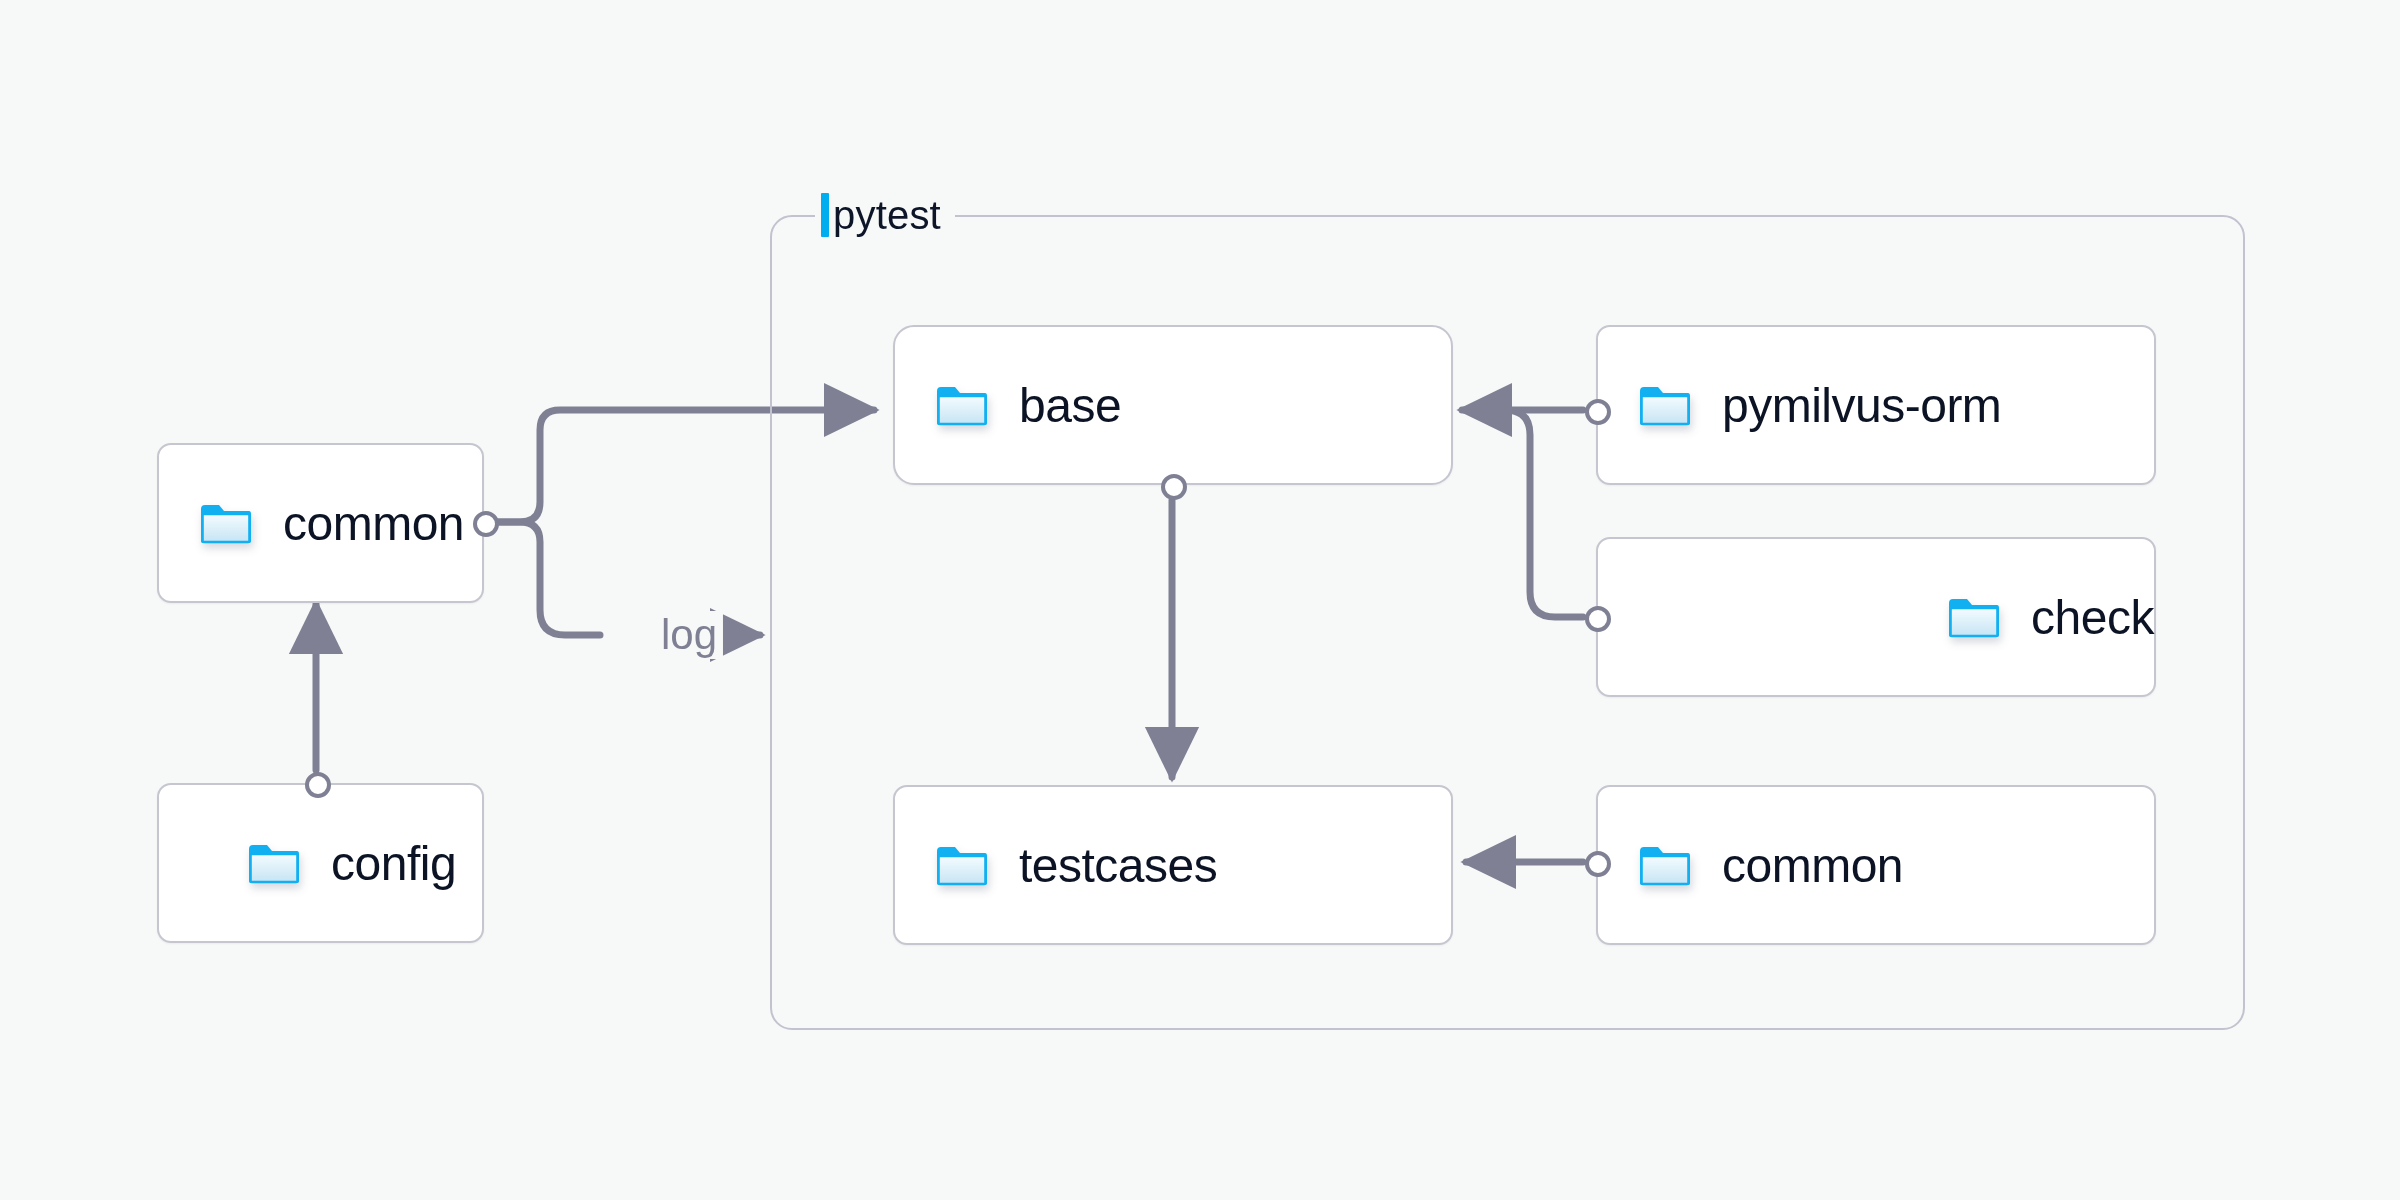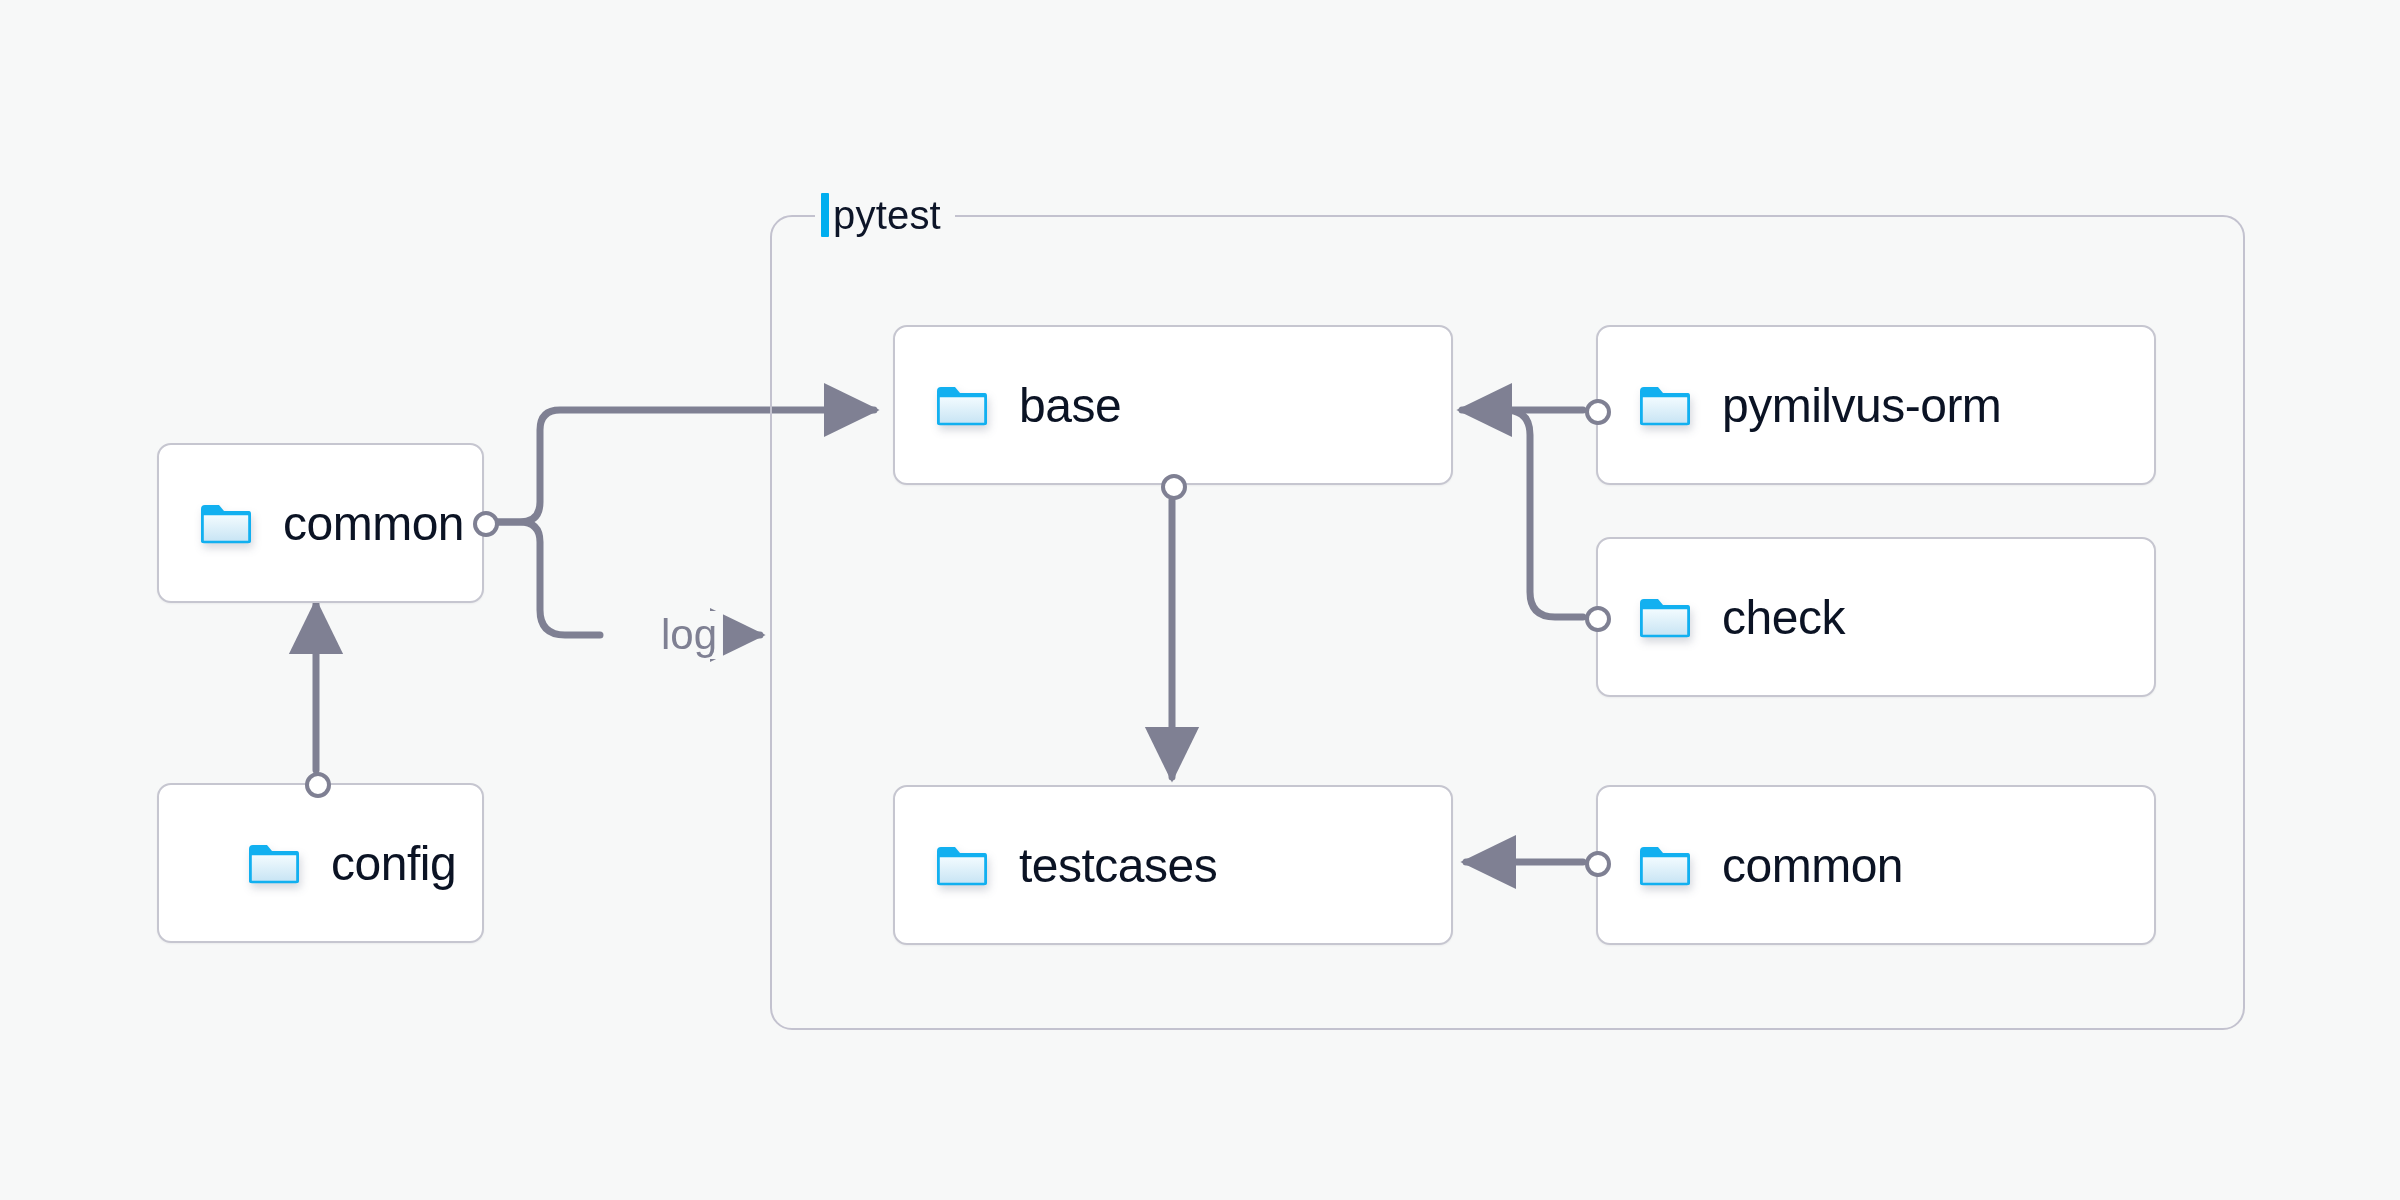--- a/index.html
+++ b/index.html
@@ -163,21 +163,21 @@
     <div class="node-inner">
       <svg class="folder-icon" viewBox="0 0 54 44">
         <path d="M2 8 Q2 4 6 4 L20 4 L25 10 L50 10 Q52 10 52 13 L52 40 Q52 42 50 42 L4 42 Q2 42 2 40 Z" fill="#12b0f0"></path>
         <rect x="3.5" y="13" width="47" height="28" rx="1.5" fill="url(#folderGrad)" stroke="#12b0f0" stroke-width="2.6"></rect>
       </svg>
       <span class="node-label">config</span>
     </div>
     <span class="port" style="left:159px; top:0px;"></span>
   </div>
 
-  <div class="node" style="left:893px; top:325px; width:560px; height:160px;">
+  <div class="node" style="left:893px; top:325px; width:560px; height:160px;border-radius:21px;">
     <div class="node-inner">
       <svg class="folder-icon" viewBox="0 0 54 44">
         <path d="M2 8 Q2 4 6 4 L20 4 L25 10 L50 10 Q52 10 52 13 L52 40 Q52 42 50 42 L4 42 Q2 42 2 40 Z" fill="#12b0f0"></path>
         <rect x="3.5" y="13" width="47" height="28" rx="1.5" fill="url(#folderGrad)" stroke="#12b0f0" stroke-width="2.6"></rect>
       </svg>
       <span class="node-label">base</span>
     </div>
     <span class="port" style="left:279px; top:160px;"></span>
   </div>
 
@@ -195,21 +195,21 @@
     <div class="node-inner">
       <svg class="folder-icon" viewBox="0 0 54 44">
         <path d="M2 8 Q2 4 6 4 L20 4 L25 10 L50 10 Q52 10 52 13 L52 40 Q52 42 50 42 L4 42 Q2 42 2 40 Z" fill="#12b0f0"></path>
         <rect x="3.5" y="13" width="47" height="28" rx="1.5" fill="url(#folderGrad)" stroke="#12b0f0" stroke-width="2.6"></rect>
       </svg>
       <span class="node-label">pymilvus-orm</span>
     </div>
     <span class="port" style="left:0px; top:85px;"></span>
   </div>
 
-  <div class="node" style="left:1596px; top:537px; width:560px; height:160px;">
+  <div class="node" style="left:1596px; top:537px; width:560px; height:160px;justify-content:flex-end;">
     <div class="node-inner">
       <svg class="folder-icon" viewBox="0 0 54 44">
         <path d="M2 8 Q2 4 6 4 L20 4 L25 10 L50 10 Q52 10 52 13 L52 40 Q52 42 50 42 L4 42 Q2 42 2 40 Z" fill="#12b0f0"></path>
         <rect x="3.5" y="13" width="47" height="28" rx="1.5" fill="url(#folderGrad)" stroke="#12b0f0" stroke-width="2.6"></rect>
       </svg>
       <span class="node-label">check</span>
     </div>
     <span class="port" style="left:0px; top:80px;"></span>
   </div>
 

